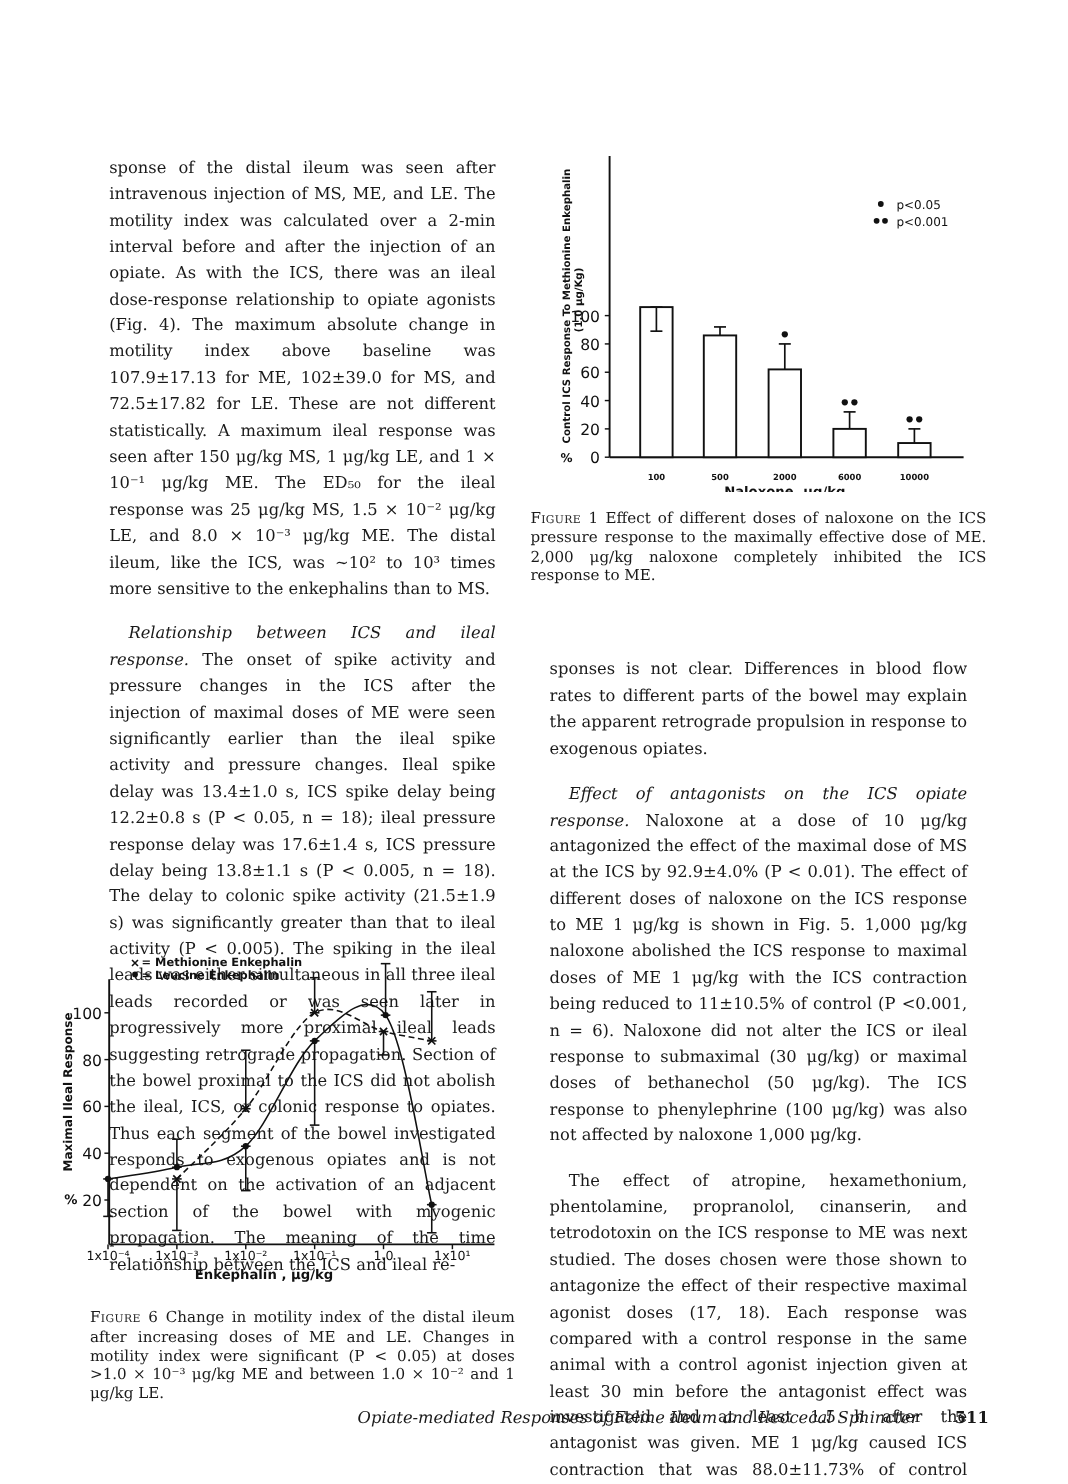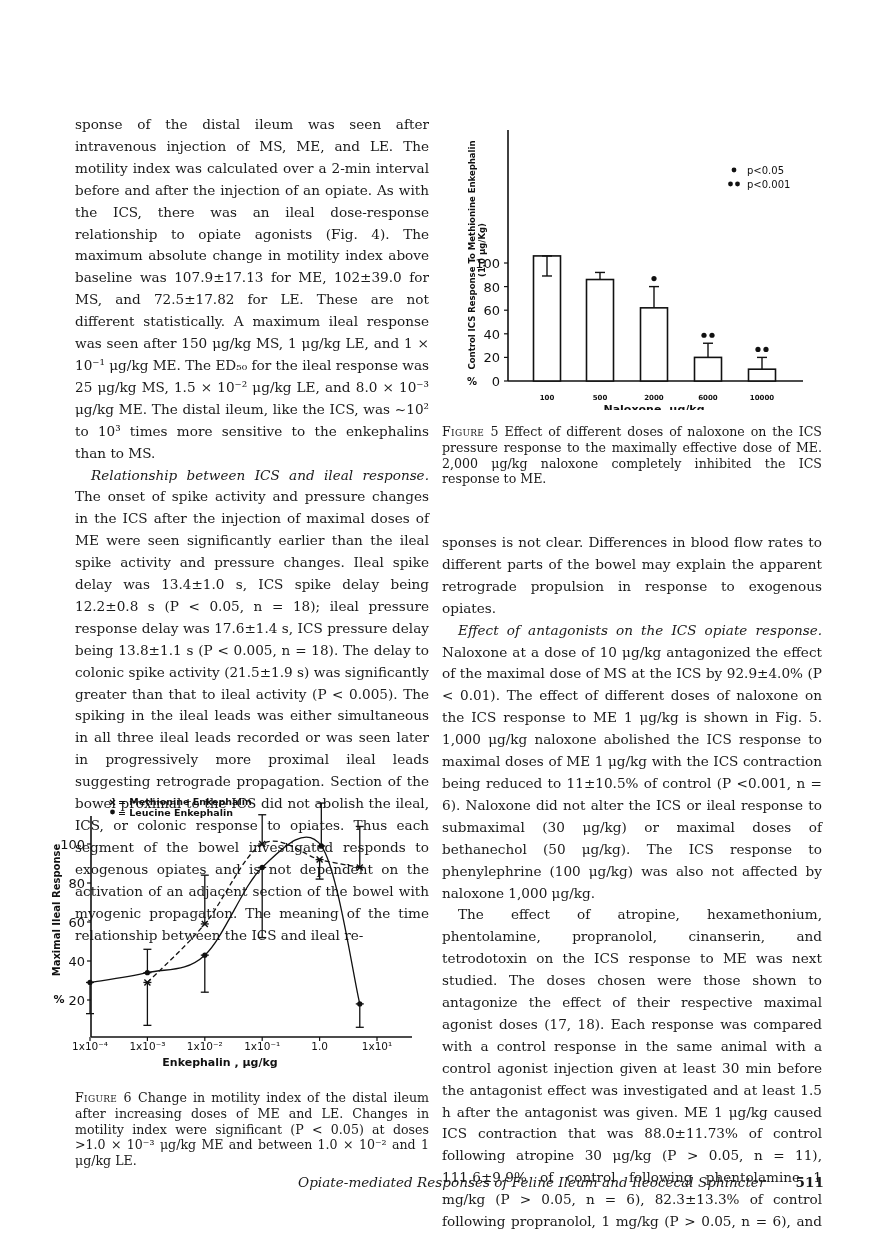--- a/index.html
+++ b/index.html
@@ -1,19 +1,19 @@
 <!DOCTYPE html>
 <html><head>
 <meta charset="utf-8">
 <style>
   html, body { margin: 0; padding: 0; background: #fff; }
   body { width: 890px; height: 1237px; position: relative; overflow: hidden;
          font-family: "DejaVu Serif", "Liberation Serif", serif; color: #1a1a1a; }
   .col { position: absolute; font-size: 13.6px; line-height: 21.9px; text-align: justify; }
-  .col p { margin: 0; text-indent: 0; }
+  .col p { margin: 16px; text-indent: 0; }
   .col p.ind { text-indent: 16px; }
   .col i { font-style: italic; }
   #left-col { left: 75px; top: 114px; width: 354px; }
   #right-top { left: 442px; top: 532px; width: 380px; }
   .caption { position: absolute; font-size: 12.6px; line-height: 15.8px; text-align: justify; }
   .caption .fig { font-variant: small-caps; letter-spacing: 0.3px; }
   #cap5 { left: 442px; top: 424px; width: 380px; }
   #cap4 { left: 75px; top: 1090px; width: 354px; }
   #footer { position: absolute; left: 298px; top: 1174px; width: 526px; font-size: 13.6px; }
   #footer .title { font-style: italic; }
@@ -83,21 +83,21 @@
       <text x="32" y="295" text-anchor="middle" font-size="10" font-weight="bold">%</text>
       <circle cx="294" cy="80" r="2.4" fill="#111"></circle>
       <text x="307" y="84" font-size="10">p&lt;0.05</text>
       <circle cx="290.5" cy="94" r="2.4" fill="#111"></circle>
       <circle cx="297.5" cy="94" r="2.4" fill="#111"></circle>
       <text x="307" y="98" font-size="10">p&lt;0.001</text>
     </g>
 </svg>
 
 <div class="caption" id="cap5">
-  <span class="fig">Figure 5</span><span>  Effect of different doses of naloxone on the ICS pressure response to the maximally effective dose of ME. 2,000 μg/kg naloxone completely inhibited the ICS response to ME.</span>
+  <span class="fig">Figure 1</span><span>  Effect of different doses of naloxone on the ICS pressure response to the maximally effective dose of ME. 2,000 μg/kg naloxone completely inhibited the ICS response to ME.</span>
 </div>
 
 <div class="col" id="right-top">
   <p>sponses is not clear. Differences in blood flow rates to different parts of the bowel may explain the apparent retrograde propulsion in response to exogenous opiates.</p>
   <p class="ind"><i>Effect of antagonists on the ICS opiate response.</i><span> Naloxone at a dose of 10 μg/kg antagonized the effect of the maximal dose of MS at the ICS by 92.9±4.0% (P &lt; 0.01). The effect of different doses of naloxone on the ICS response to ME 1 μg/kg is shown in Fig. 5. 1,000 μg/kg naloxone abolished the ICS response to maximal doses of ME 1 μg/kg with the ICS contraction being reduced to 11±10.5% of control (P &lt;0.001, n = 6). Naloxone did not alter the ICS or ileal response to submaximal (30 μg/kg) or maximal doses of bethanechol (50 μg/kg). The ICS response to phenylephrine (100 μg/kg) was also not affected by naloxone 1,000 μg/kg.</span></p>
   <p class="ind">The effect of atropine, hexamethonium, phentolamine, propranolol, cinanserin, and tetrodotoxin on the ICS response to ME was next studied. The doses chosen were those shown to antagonize the effect of their respective maximal agonist doses (17, 18). Each response was compared with a control response in the same animal with a control agonist injection given at least 30 min before the antagonist effect was investigated and at least 1.5 h after the antagonist was given. ME 1 μg/kg caused ICS contraction that was 88.0±11.73% of control following atropine 30 μg/kg (P &gt; 0.05, n = 11), 111.6±9.9% of control following phentolamine 1 mg/kg (P &gt; 0.05, n = 6), 82.3±13.3% of control following propranolol, 1 mg/kg (P &gt; 0.05, n = 6), and 118.2±24.1% of control following hexamethonium, 20 mg/kg, (P &gt; 0.05, n = 5).</p>
 
 </div>
 
 <svg class="chart" id="fig4" width="380" height="320">

